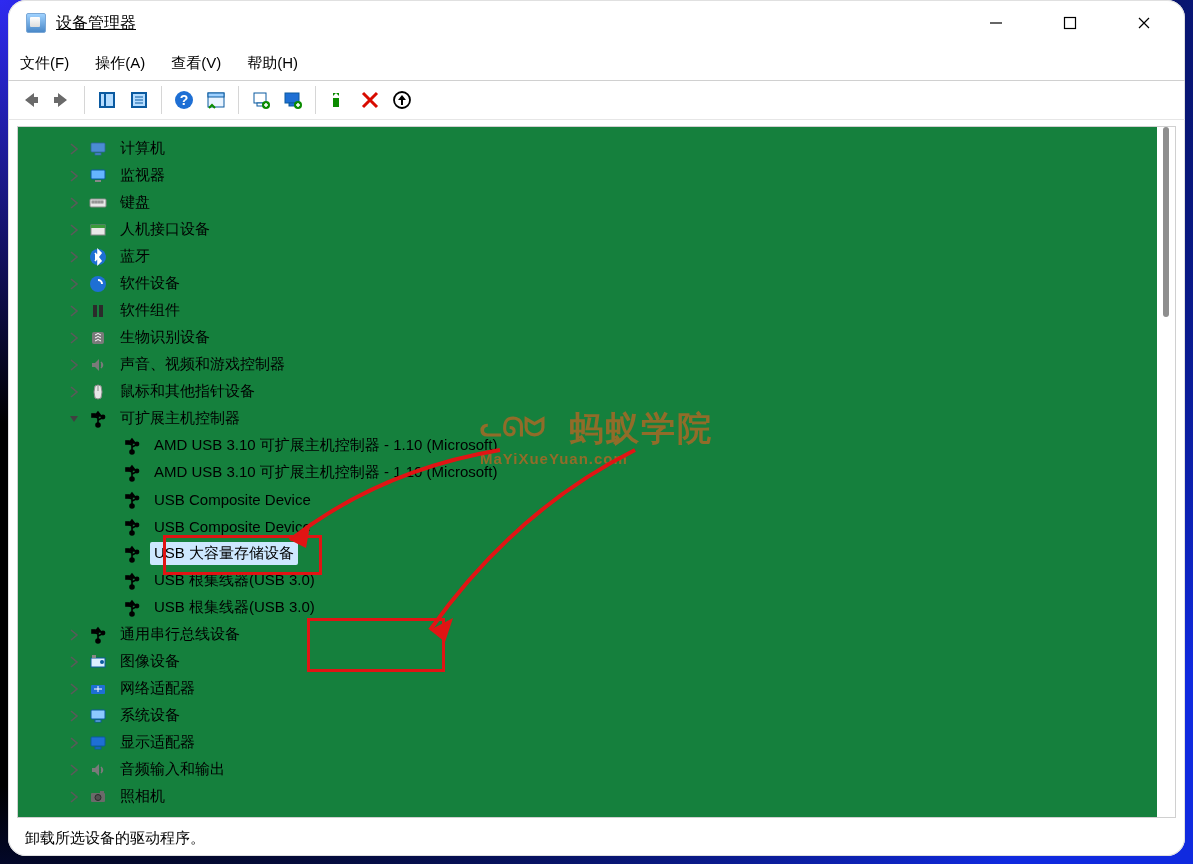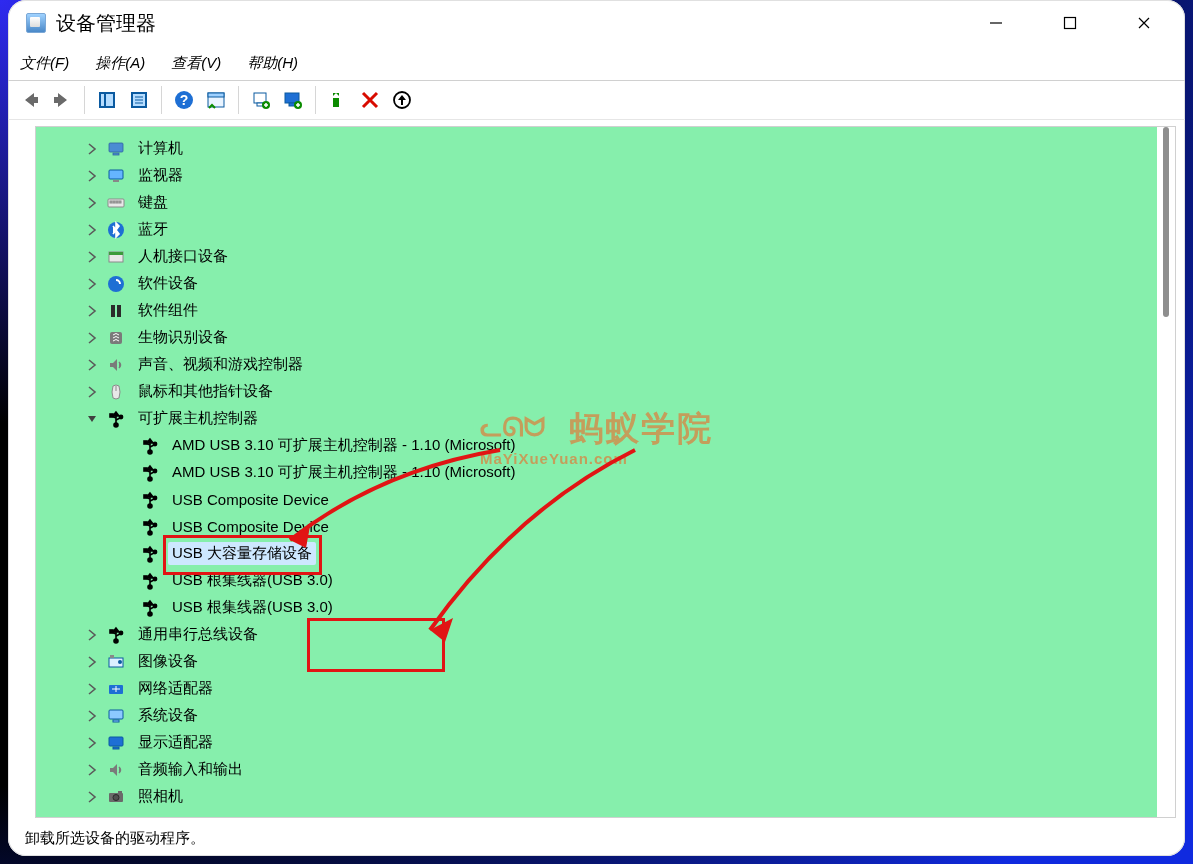--- a/index.html
+++ b/index.html
@@ -39,34 +39,34 @@
   .titlebar .app-icon{
     width:18px;height:18px;margin-right:10px;
     background:
       linear-gradient(#9fd2ff,#4a88c8);
     border:1px solid #7aa7d6;border-radius:2px;position:relative;
   }
   .titlebar .app-icon::after{
     content:"";position:absolute;left:3px;top:3px;width:10px;height:10px;
     background:linear-gradient(#fff,#ddd);border-radius:1px;
   }
-  .title-text{font-size:20px;}
+  .title-text{font-size:16px;text-decoration:underline;}
   .win-controls{margin-left:auto;display:flex;align-items:center;}
   .win-controls .ctrl{
     width:74px;height:46px;display:flex;align-items:center;justify-content:center;
     font-family:"Segoe MDL2 Assets","Segoe UI Symbol",sans-serif;font-size:13px;
   }
   .ctrl svg{width:14px;height:14px;}
   .ctrl line,.ctrl rect,.ctrl path{stroke:#000;stroke-width:1.2;fill:none;}
   
   .menubar{
     height:34px;padding:0 10px;display:flex;align-items:center;gap:22px;
     border-bottom:1px solid var(--border2);
   }
-  .menubar .m{padding:2px 2px;font-style:italic;}
+  .menubar .m{padding:2px 2px;}
   
   .toolbar{
     height:38px;display:flex;align-items:center;gap:0;
     border-bottom:1px solid #e6e6e6;
     padding-left:6px;
   }
   .tbbtn{
     width:32px;height:30px;display:flex;align-items:center;justify-content:center;
   }
   .tbsep{width:1px;height:28px;background:#d6d6d6;margin:0 6px;}
@@ -86,22 +86,21 @@
   .monitor-icon .pls{fill:#0b8b00;}
   .green-up rect{fill:#0b8b00;}
   .green-up path{fill:#fff;}
   .red-x path{stroke:#d80b00;stroke-width:3;fill:none;}
   .black-circle circle{fill:none;stroke:#000;stroke-width:1.8;}
   .black-circle path{fill:#000;}
   
   .content-wrap{
     position:absolute;left:9px;right:9px;top:126px;height:690px;
     border:1px solid var(--border2);
-    background:#86efac;
-    margin-left:18px;
+    background:#15803d;
   }
   .scroll-indicator{
     position:absolute;right:0;top:0;bottom:0;width:18px;
     background:#fff;
     display:flex;flex-direction:column;align-items:center;
     justify-content:flex-start;
   }
   .scroll-indicator .knob{
     width:6px;height:190px;background:#8e8e8e;border-radius:3px;margin-top:0;
   }
@@ -352,40 +351,40 @@
           </span>
           <span class="lbl">键盘</span>
         </div>
         <div class="row">
           <span class="chev right">
             <svg viewBox="0 0 12 12">
               <path d="M3 1 L9 6 L3 11"></path>
             </svg>
           </span>
           <span class="devicon">
+            <svg viewBox="0 0 18 18">
+              <rect x="2" y="4" width="14" height="10" fill="#e8e8e8" stroke="#8a8a8a"></rect>
+              <rect x="2" y="4" width="14" height="3" fill="#3b9b3b"></rect>
+            </svg>
+          </span>
+          <span class="lbl">人机接口设备</span>
+        </div>
+        <div class="row">
+          <span class="chev right">
+            <svg viewBox="0 0 12 12">
+              <path d="M3 1 L9 6 L3 11"></path>
+            </svg>
+          </span>
+          <span class="devicon">
             <svg viewBox="0 0 18 18" class="ic-bt">
               <circle cx="9" cy="9" r="8"></circle>
               <path d="M6 5 L12 13 L9 16 L9 2 L12 5 L6 13" fill="none" stroke="#fff" stroke-width="1.6"></path>
             </svg>
           </span>
           <span class="lbl">蓝牙</span>
-        </div>
-        <div class="row">
-          <span class="chev right">
-            <svg viewBox="0 0 12 12">
-              <path d="M3 1 L9 6 L3 11"></path>
-            </svg>
-          </span>
-          <span class="devicon">
-            <svg viewBox="0 0 18 18">
-              <rect x="2" y="4" width="14" height="10" fill="#e8e8e8" stroke="#8a8a8a"></rect>
-              <rect x="2" y="4" width="14" height="3" fill="#3b9b3b"></rect>
-            </svg>
-          </span>
-          <span class="lbl">人机接口设备</span>
         </div>
         <div class="row">
           <span class="chev right">
             <svg viewBox="0 0 12 12">
               <path d="M3 1 L9 6 L3 11"></path>
             </svg>
           </span>
           <span class="devicon">
             <svg viewBox="0 0 18 18" class="ic-sw">
               <circle cx="9" cy="9" r="8"></circle>

